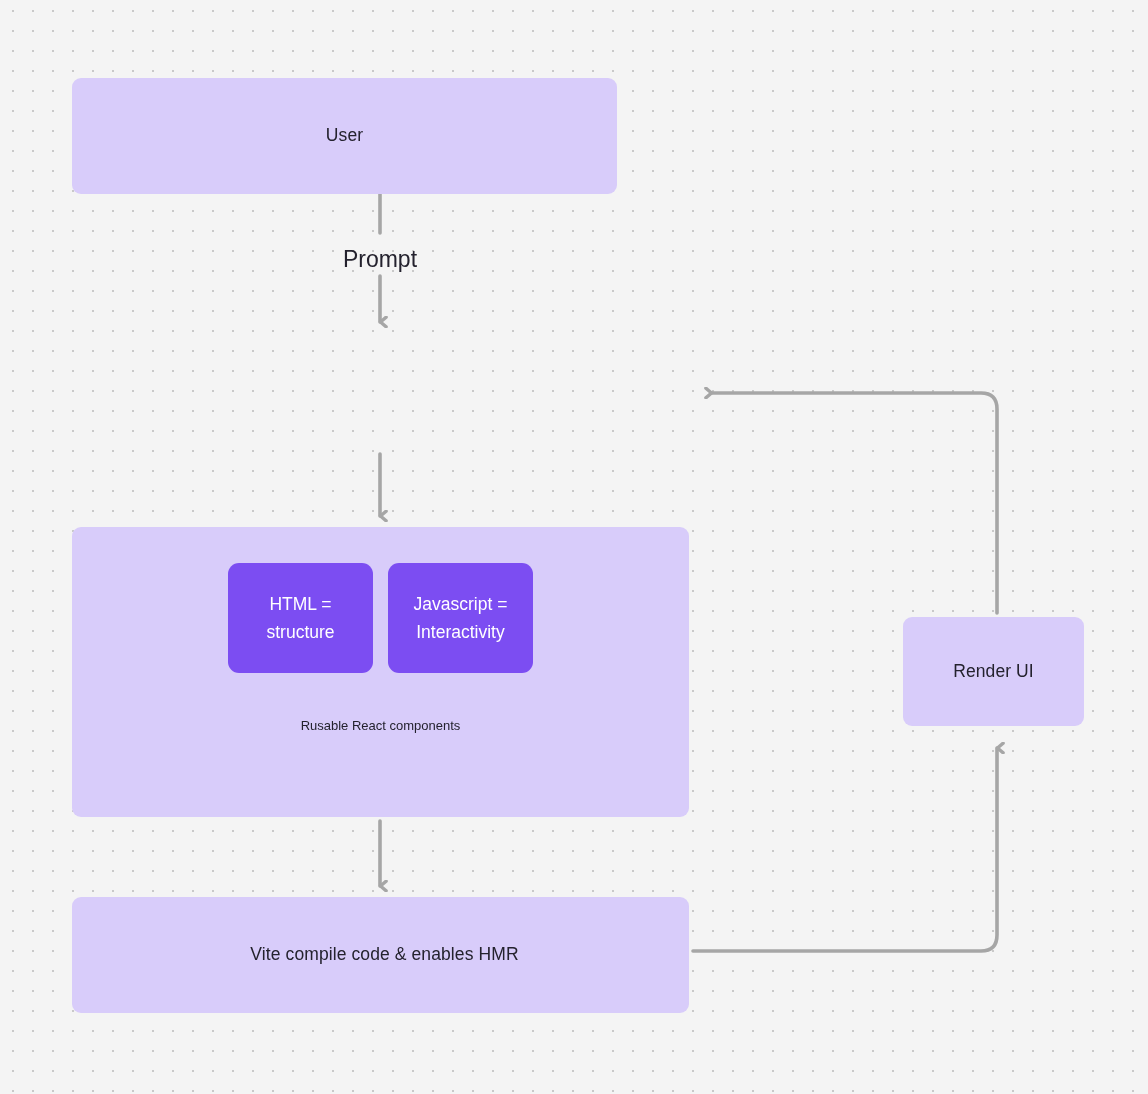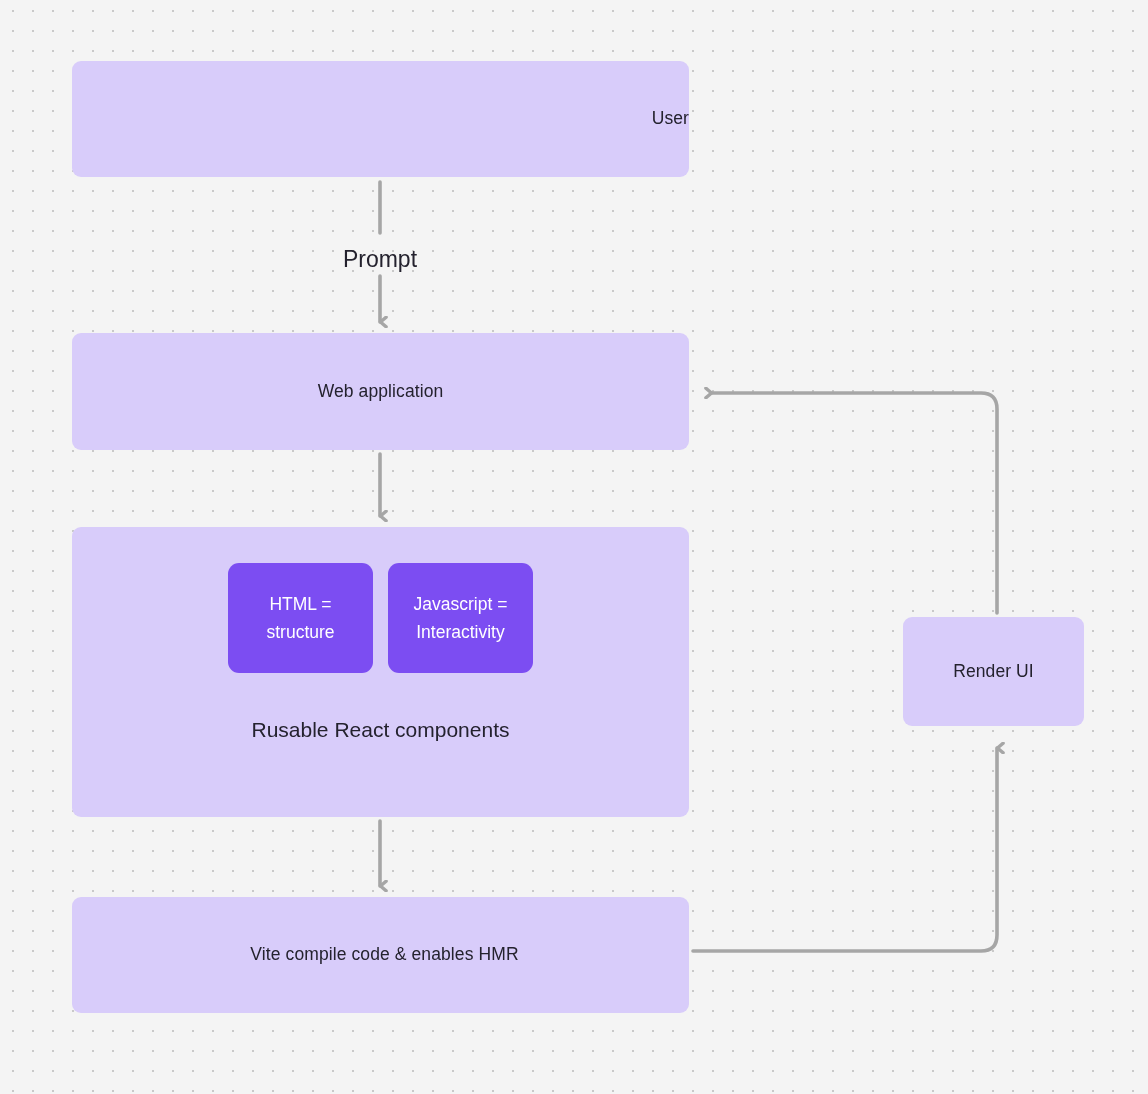--- a/index.html
+++ b/index.html
@@ -49,21 +49,21 @@
   }
   .node-label {
     font-size: 17.5px;
     color: #24222e;
     line-height: 1.35;
     text-align: center;
     letter-spacing: 0.1px;
   }
 
   
-  #node-user          { left: 72px;  top: 61px;  width: 617px; height: 116px; justify-content: flex-end; }
+  #node-user          { left: 72px;  top: 78px;  width: 545px; height: 116px; }
   #node-webapp        { left: 72px;  top: 333px; width: 617px; height: 117px; }
   #node-components    { left: 72px;  top: 527px; width: 617px; height: 290px; }
   #node-vite          { left: 72px;  top: 897px; width: 617px; height: 116px; padding-left: 8px; }
   #node-render        { left: 903px; top: 617px; width: 181px; height: 109px; }
 
   
   #node-components {
     flex-direction: column;
     align-items: center;
     justify-content: flex-start;
@@ -87,21 +87,21 @@
     justify-content: center;
     color: #ffffff;
     font-size: 17.5px;
     line-height: 1.62;
     text-align: center;
     padding: 0 8px;
   }
   .chip span { display: block; }
   #components-caption {
     margin-top: 45px;
-    font-size: 21px;
+    font-size: 13px;
     color: #24222e;
     text-align: center;
   }
 
   
   .edge-label {
     position: absolute;
     font-size: 23px;
     color: #24222e;
     background: transparent;
@@ -144,23 +144,20 @@
 
     <path d="M 997 613 L 997 409 Q 997 393 981 393 L 712 393" fill="none" stroke="#a6a6a6" stroke-width="3.6" stroke-linecap="round" stroke-linejoin="round" marker-end="url(#arrowhead-left)"></path>
   </svg>
 
   <div class="node" id="node-user">
     <div class="node-label">User</div>
   </div>
 
   <div class="edge-label" id="edge-label-prompt">Prompt</div>
 
-  <div class="node" id="node-webapp">
-    <div class="node-label">Web application</div>
-  </div>
 
   <div class="node" id="node-components">
     <div class="chip-row">
       <div class="chip">
         <div>
           <span>HTML =</span>
           <span>structure</span>
         </div>
       </div>
       <div class="chip">

